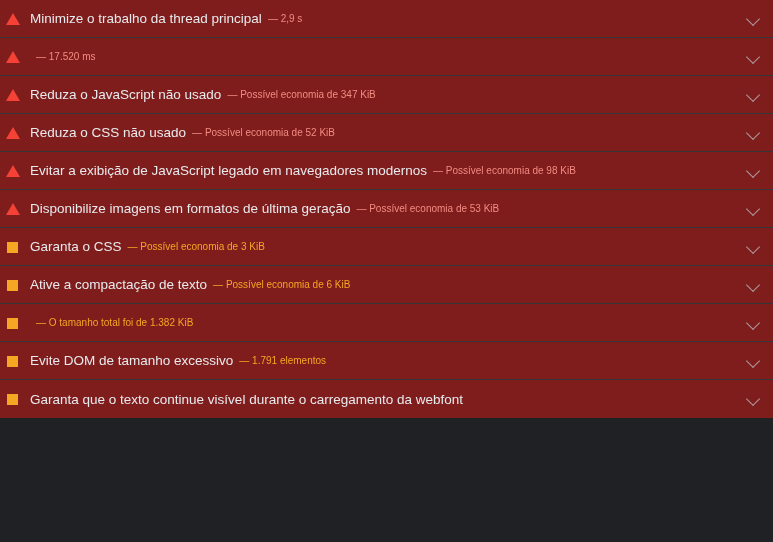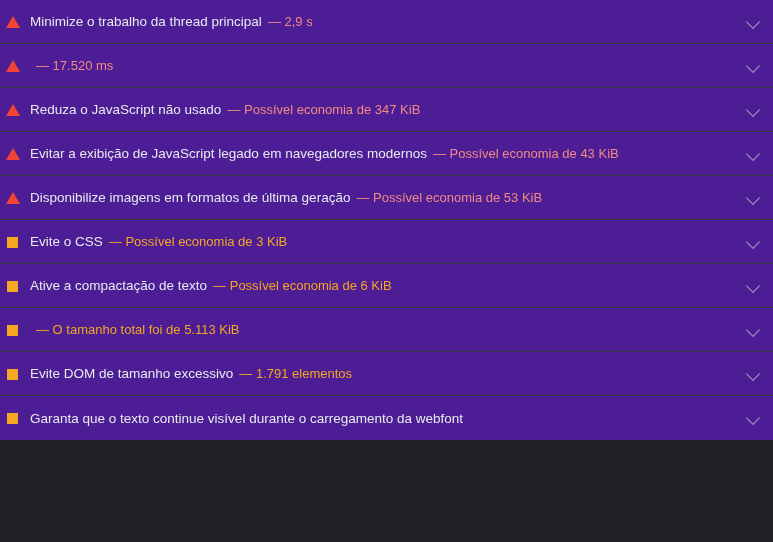--- a/index.html
+++ b/index.html
@@ -16,26 +16,26 @@
     -webkit-font-smoothing: antialiased;
   }
   #audit-list {
     display: flex;
     flex-direction: column;
     width: 773px;
   }
   .audit-row {
     display: flex;
     align-items: center;
-    height: 44px;
+    height: 38px;
     box-sizing: border-box;
     border-bottom: 1px solid #34363a;
     padding-left: 6px;
     padding-right: 10px;
-    background: #4c1d95;
+    background: #7f1d1d;
     cursor: pointer;
   }
   .audit-row:last-child {
     border-bottom: none;
   }
   .sev-icon {
     width: 14px;
     height: 14px;
     flex: 0 0 14px;
     margin-right: 10px;
@@ -63,21 +63,21 @@
   }
   .audit-title {
     font-size: 13.5px;
     line-height: 17px;
     color: #e8eaed;
     white-space: nowrap;
     overflow: hidden;
     text-overflow: ellipsis;
   }
   .audit-display {
-    font-size: 13px;
+    font-size: 10px;
     line-height: 17px;
     margin-left: 6px;
     white-space: nowrap;
   }
   .audit-display.fail {
     color: #f28b82;
   }
   .audit-display.average {
     color: #f5a623;
   }
@@ -122,49 +122,56 @@
     </div>
     <div class="audit-row">
       <span class="sev-icon fail"></span>
       <span class="audit-title">Reduza o JavaScript não usado</span>
       <span class="audit-display fail">— Possível economia de 347 KiB</span>
       <span class="spacer"></span>
       <span class="chevron"></span>
     </div>
     <div class="audit-row">
       <span class="sev-icon fail"></span>
+      <span class="audit-title">Reduza o CSS não usado</span>
+      <span class="audit-display fail">— Possível economia de 52 KiB</span>
+      <span class="spacer"></span>
+      <span class="chevron"></span>
+    </div>
+    <div class="audit-row">
+      <span class="sev-icon fail"></span>
       <span class="audit-title">Evitar a exibição de JavaScript legado em navegadores modernos</span>
-      <span class="audit-display fail">— Possível economia de 43 KiB</span>
+      <span class="audit-display fail">— Possível economia de 98 KiB</span>
       <span class="spacer"></span>
       <span class="chevron"></span>
     </div>
     <div class="audit-row">
       <span class="sev-icon fail"></span>
       <span class="audit-title">Disponibilize imagens em formatos de última geração</span>
       <span class="audit-display fail">— Possível economia de 53 KiB</span>
       <span class="spacer"></span>
       <span class="chevron"></span>
     </div>
     <div class="audit-row">
       <span class="sev-icon average"></span>
-      <span class="audit-title">Evite o CSS</span>
+      <span class="audit-title">Garanta o CSS</span>
       <span class="audit-display average">— Possível economia de 3 KiB</span>
       <span class="spacer"></span>
       <span class="chevron"></span>
     </div>
     <div class="audit-row">
       <span class="sev-icon average"></span>
       <span class="audit-title">Ative a compactação de texto</span>
       <span class="audit-display average">— Possível economia de 6 KiB</span>
       <span class="spacer"></span>
       <span class="chevron"></span>
     </div>
     <div class="audit-row">
       <span class="sev-icon average"></span>
-      <span class="audit-display average">— O tamanho total foi de 5.113 KiB</span>
+      <span class="audit-display average">— O tamanho total foi de 1.382 KiB</span>
       <span class="spacer"></span>
       <span class="chevron"></span>
     </div>
     <div class="audit-row">
       <span class="sev-icon average"></span>
       <span class="audit-title">Evite DOM de tamanho excessivo</span>
       <span class="audit-display average">— 1.791 elementos</span>
       <span class="spacer"></span>
       <span class="chevron"></span>
     </div>

